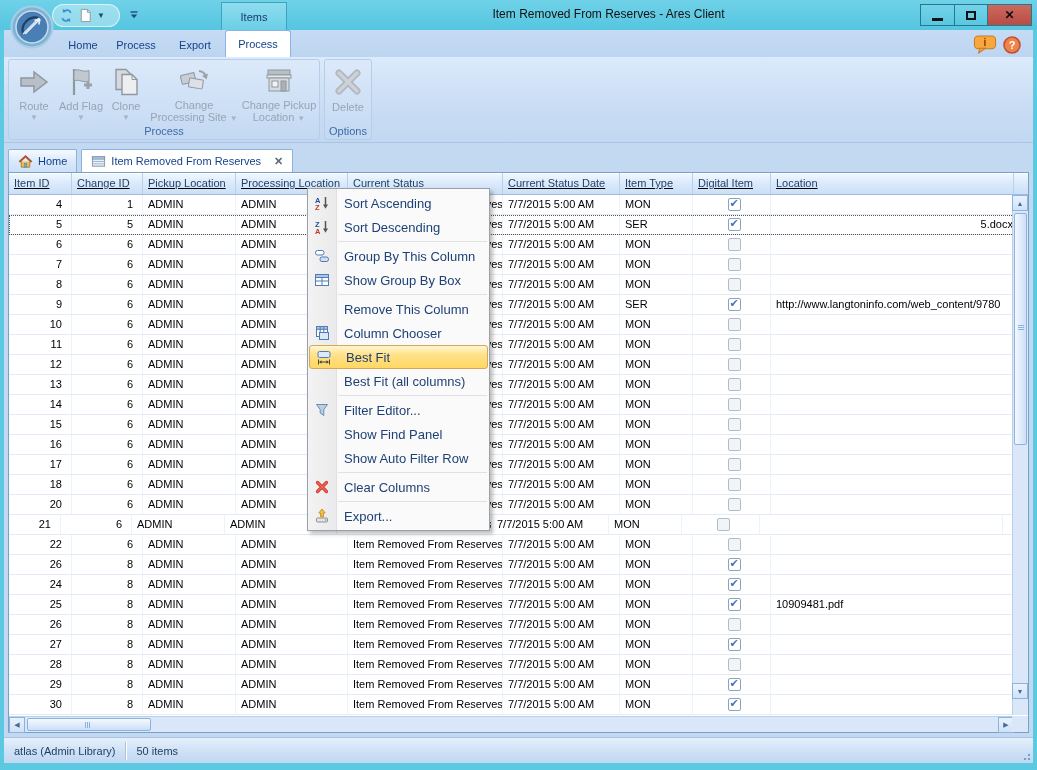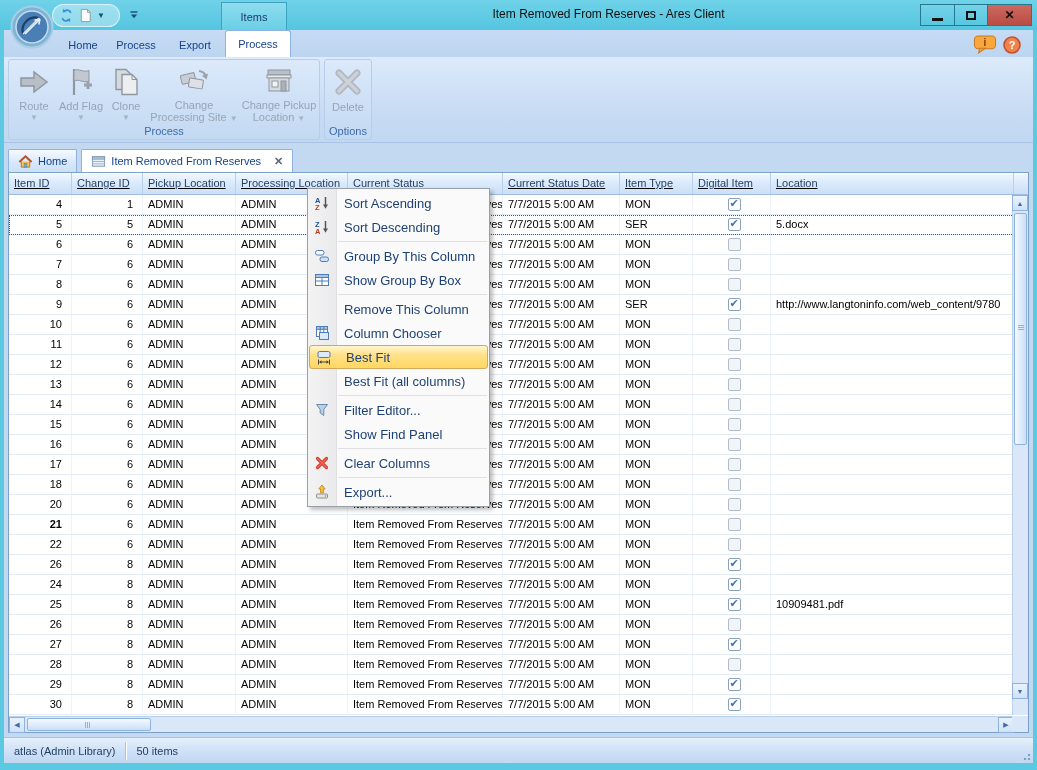--- a/index.html
+++ b/index.html
@@ -329,21 +329,21 @@
           <div class="gcell num" style="width: 63px;">5</div>
           <div class="gcell num" style="width: 71px;">5</div>
           <div class="gcell" style="width: 93px;">ADMIN</div>
           <div class="gcell" style="width: 112px;">ADMIN</div>
           <div class="gcell" style="width: 155px;">Item Removed From Reserves</div>
           <div class="gcell" style="width: 117px;">7/7/2015 5:00 AM</div>
           <div class="gcell" style="width: 73px;">SER</div>
           <div class="gcell center" style="width: 78px;">
             <span class="cb on"></span>
           </div>
-          <div class="gcell" style="width: 243px;">5.docx</div>
+          <div class="gcell" style="width: 243px; text-align: right;">5.docx</div>
         </div>
         <div class="grow">
           <div class="gcell num" style="width: 63px;">6</div>
           <div class="gcell num" style="width: 71px;">6</div>
           <div class="gcell" style="width: 93px;">ADMIN</div>
           <div class="gcell" style="width: 112px;">ADMIN</div>
           <div class="gcell" style="width: 155px;">Item Removed From Reserves</div>
           <div class="gcell" style="width: 117px;">7/7/2015 5:00 AM</div>
           <div class="gcell" style="width: 73px;">MON</div>
           <div class="gcell center" style="width: 78px;">
@@ -514,21 +514,21 @@
           <div class="gcell" style="width: 112px;">ADMIN</div>
           <div class="gcell" style="width: 155px;">Item Removed From Reserves</div>
           <div class="gcell" style="width: 117px;">7/7/2015 5:00 AM</div>
           <div class="gcell" style="width: 73px;">MON</div>
           <div class="gcell center" style="width: 78px;">
             <span class="cb"></span>
           </div>
           <div class="gcell" style="width: 243px;"></div>
         </div>
         <div class="grow">
-          <div class="gcell num" style="width: 63px; font-weight: bold;">21</div>
+          <div class="gcell num" style="width: 52px;">21</div>
           <div class="gcell num" style="width: 71px;">6</div>
           <div class="gcell" style="width: 93px;">ADMIN</div>
           <div class="gcell" style="width: 112px;">ADMIN</div>
           <div class="gcell" style="width: 155px;">Item Removed From Reserves</div>
           <div class="gcell" style="width: 117px;">7/7/2015 5:00 AM</div>
           <div class="gcell" style="width: 73px;">MON</div>
           <div class="gcell center" style="width: 78px;">
             <span class="cb"></span>
           </div>
           <div class="gcell" style="width: 243px;"></div>
@@ -755,20 +755,24 @@
           <svg viewBox="0 0 16 16" width="16" height="16">
             <path d="M2.5 2.5 H13.5 L9.8 7.5 V13.5 L6.2 11 V7.5 Z" fill="#b9cfe4" stroke="#6d8cab"></path>
           </svg>
         </span>
         <span class="mlabel">Filter Editor...</span>
       </div>
       <div class="mitem">
         <span class="micon"></span>
         <span class="mlabel">Show Find Panel</span>
       </div>
+      <div class="mitem">
+        <span class="micon"></span>
+        <span class="mlabel">Show Auto Filter Row</span>
+      </div>
       <div class="msep"></div>
       <div class="mitem">
         <span class="micon">
           <svg viewBox="0 0 16 16" width="16" height="16">
             <path d="M3.5 3.5 L12.5 12.5 M12.5 3.5 L3.5 12.5" stroke="#d3372c" stroke-width="3.2" stroke-linecap="round"></path>
             <path d="M3.5 3.5 L12.5 12.5 M12.5 3.5 L3.5 12.5" stroke="#ef6a55" stroke-width="1.4" stroke-linecap="round"></path>
           </svg>
         </span>
         <span class="mlabel">Clear Columns</span>
       </div>

